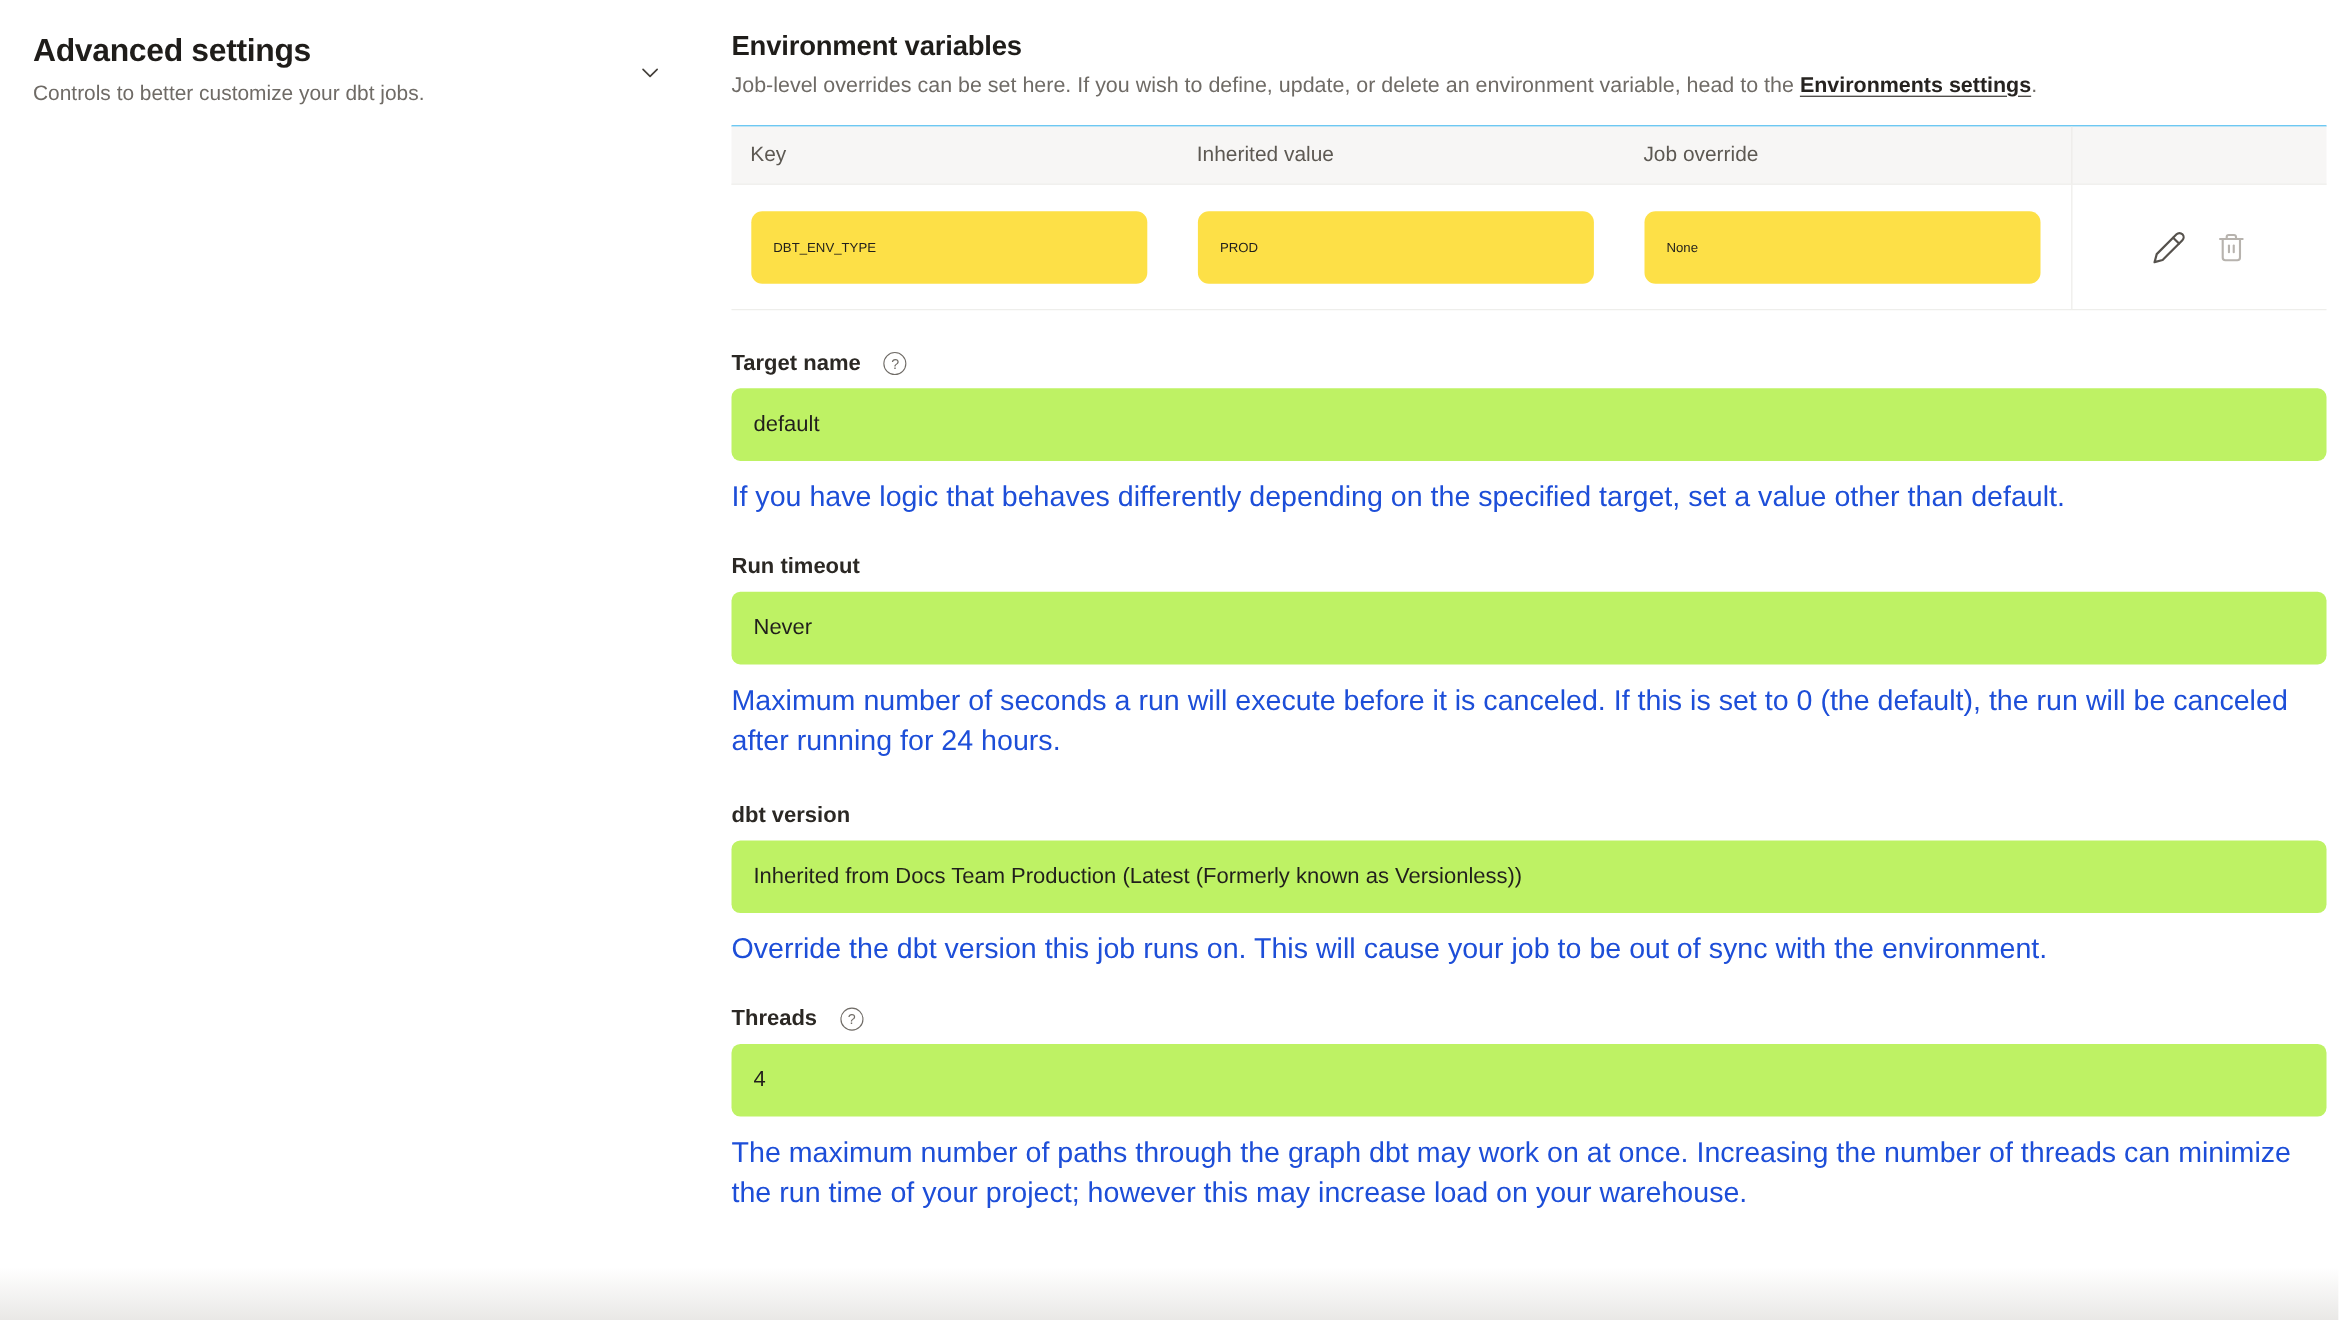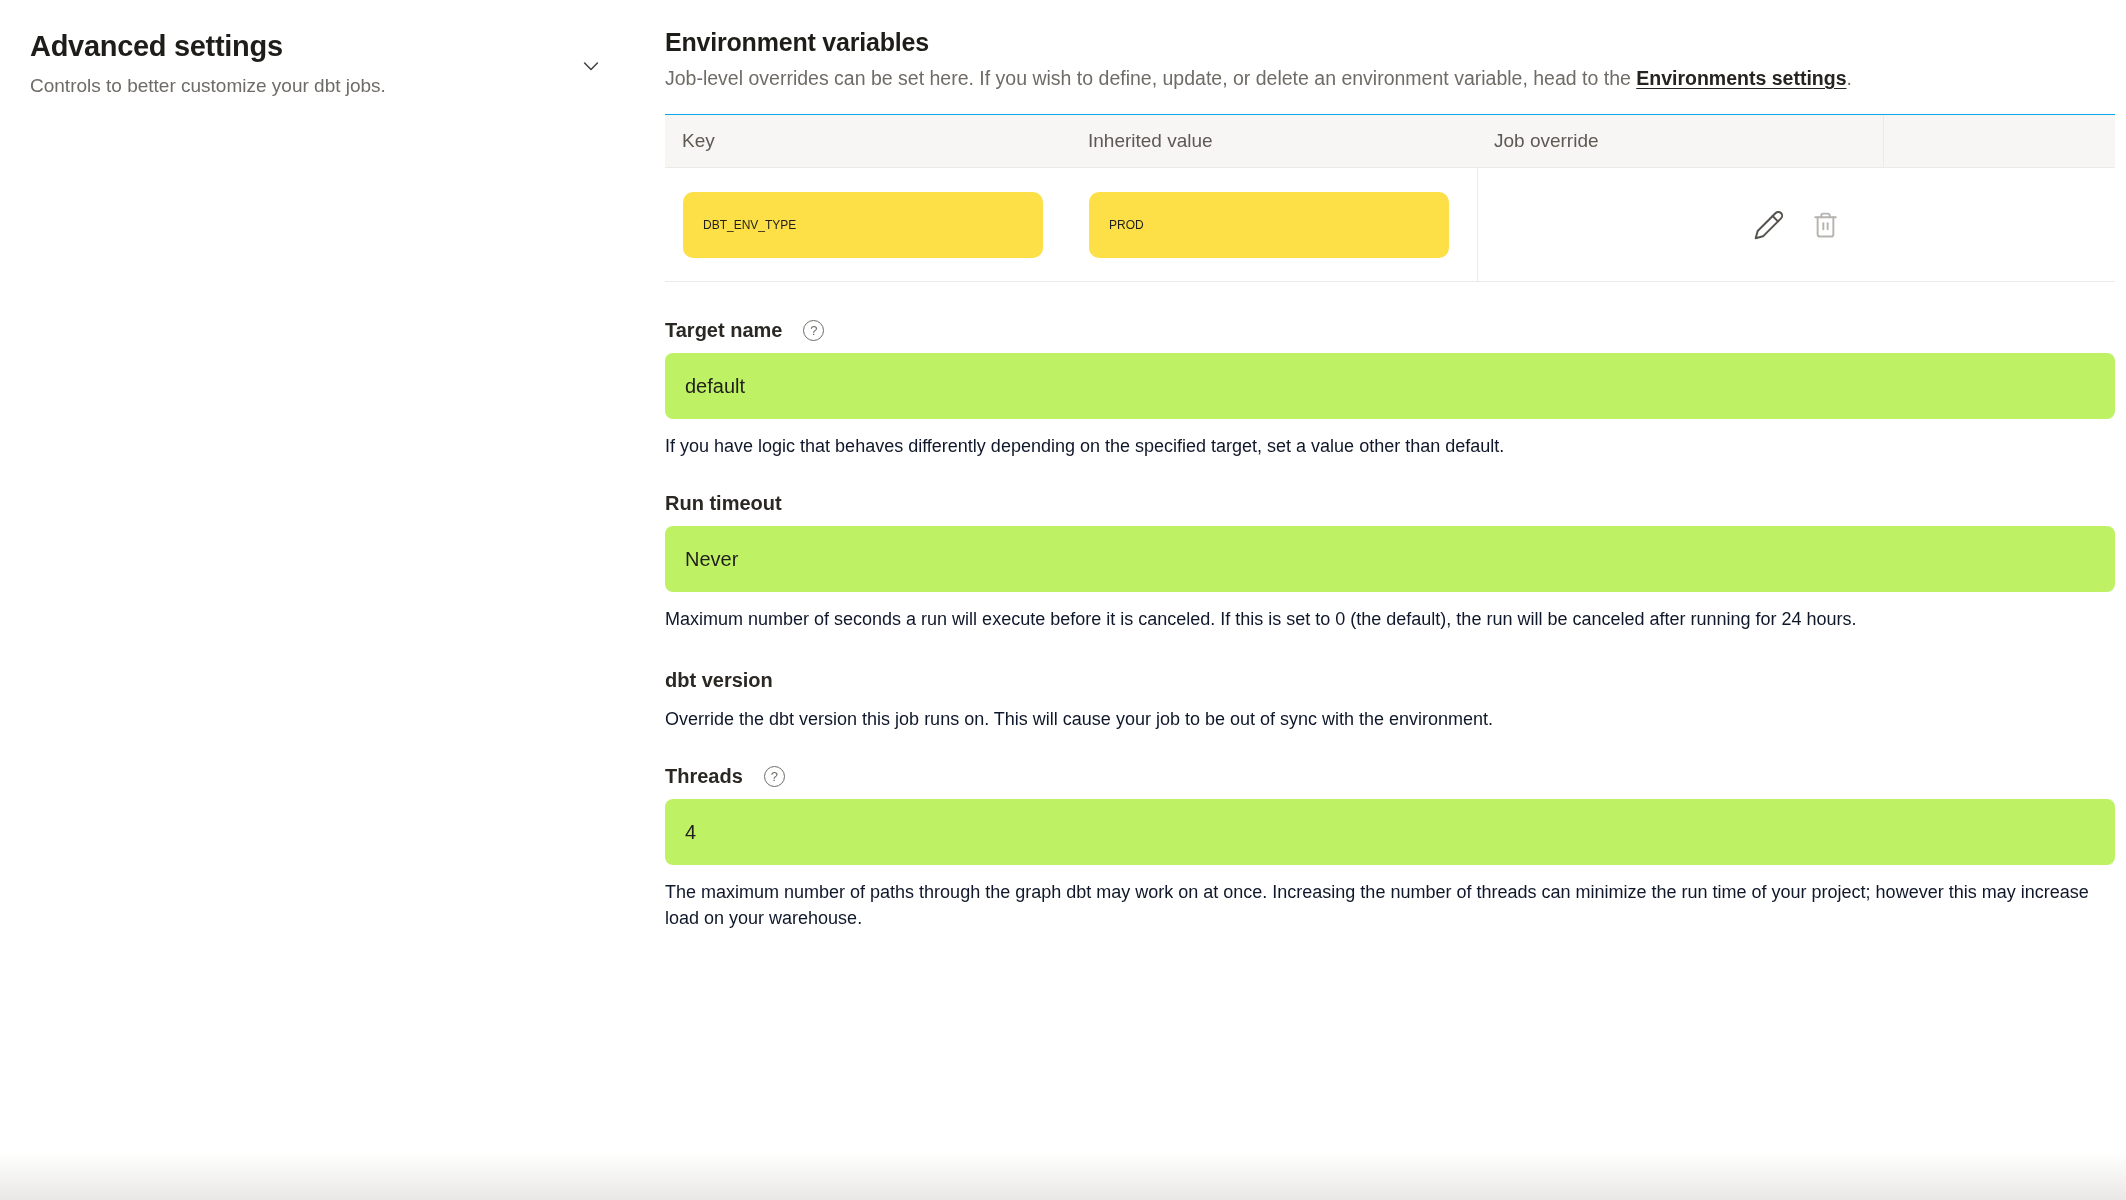--- a/index.html
+++ b/index.html
@@ -100,21 +100,21 @@
   }
   .input-box {
     margin-top: 11px; height: 66px;
     background: #bef264; border-radius: 8px;
     display: flex; align-items: center; padding: 0 20px;
     font-size: 20px; color: #211f1c;
     cursor: pointer;
   }
   .input-box.narrow { width: 468px; }
   .helper {
-    margin: 14px 0 0; font-size: 18px; color: #0f172a; line-height: 1.45;
+    margin: 14px 0 0; font-size: 26px; color: #1d4ed8; line-height: 1.45;
     max-width: 1450px;
   }
 
   
   .bottom-fade {
     position: absolute; left: 0; right: 0; bottom: 0; height: 48px;
     background: linear-gradient(180deg, rgba(233,232,231,0) 0%, #e9e8e6 100%);
     pointer-events: none;
   }
   svg { display: block; }
@@ -148,20 +148,23 @@
           <div class="th">Inherited value</div>
           <div class="th">Job override</div>
           <div class="th actions-th"></div>
         </div>
         <div class="trow">
           <div class="td">
             <div class="cellbox">DBT_ENV_TYPE</div>
           </div>
           <div class="td">
             <div class="cellbox">PROD</div>
+          </div>
+          <div class="td">
+            <div class="cellbox">None</div>
           </div>
           <div class="td actions">
             <button class="icon-btn">
               <span>
                 <svg width="32" height="32" viewBox="0 0 24 24" fill="none" stroke="#56524d" stroke-width="1.5" stroke-linecap="round" stroke-linejoin="round">
                   <path d="M17 3a2.828 2.828 0 1 1 4 4L7.5 20.5 2 22l1.5-5.5L17 3z"></path>
                   <line x1="14.7" y1="5.3" x2="18.7" y2="9.3"></line>
                 </svg>
               </span>
             </button>
@@ -196,20 +199,21 @@
       </div>
       <div class="input-box">Never</div>
       <p class="helper">Maximum number of seconds a run will execute before it is canceled. If this is set to 0 (the default), the run will be canceled after running for 24 hours.</p>
     </div>
 
 
     <div class="field gap-lg">
       <div class="label-row">
         <span>dbt version</span>
       </div>
+      <div class="input-box">Inherited from Docs Team Production (Latest (Formerly known as Versionless))</div>
       <p class="helper">Override the dbt version this job runs on. This will cause your job to be out of sync with the environment.</p>
     </div>
 
     <div class="field">
       <div class="label-row">
         <span>Threads</span>
         <span class="help-badge">?</span>
       </div>
       <div class="input-box">4</div>
       <p class="helper">The maximum number of paths through the graph dbt may work on at once. Increasing the number of threads can minimize the run time of your project; however this may increase load on your warehouse.</p>

